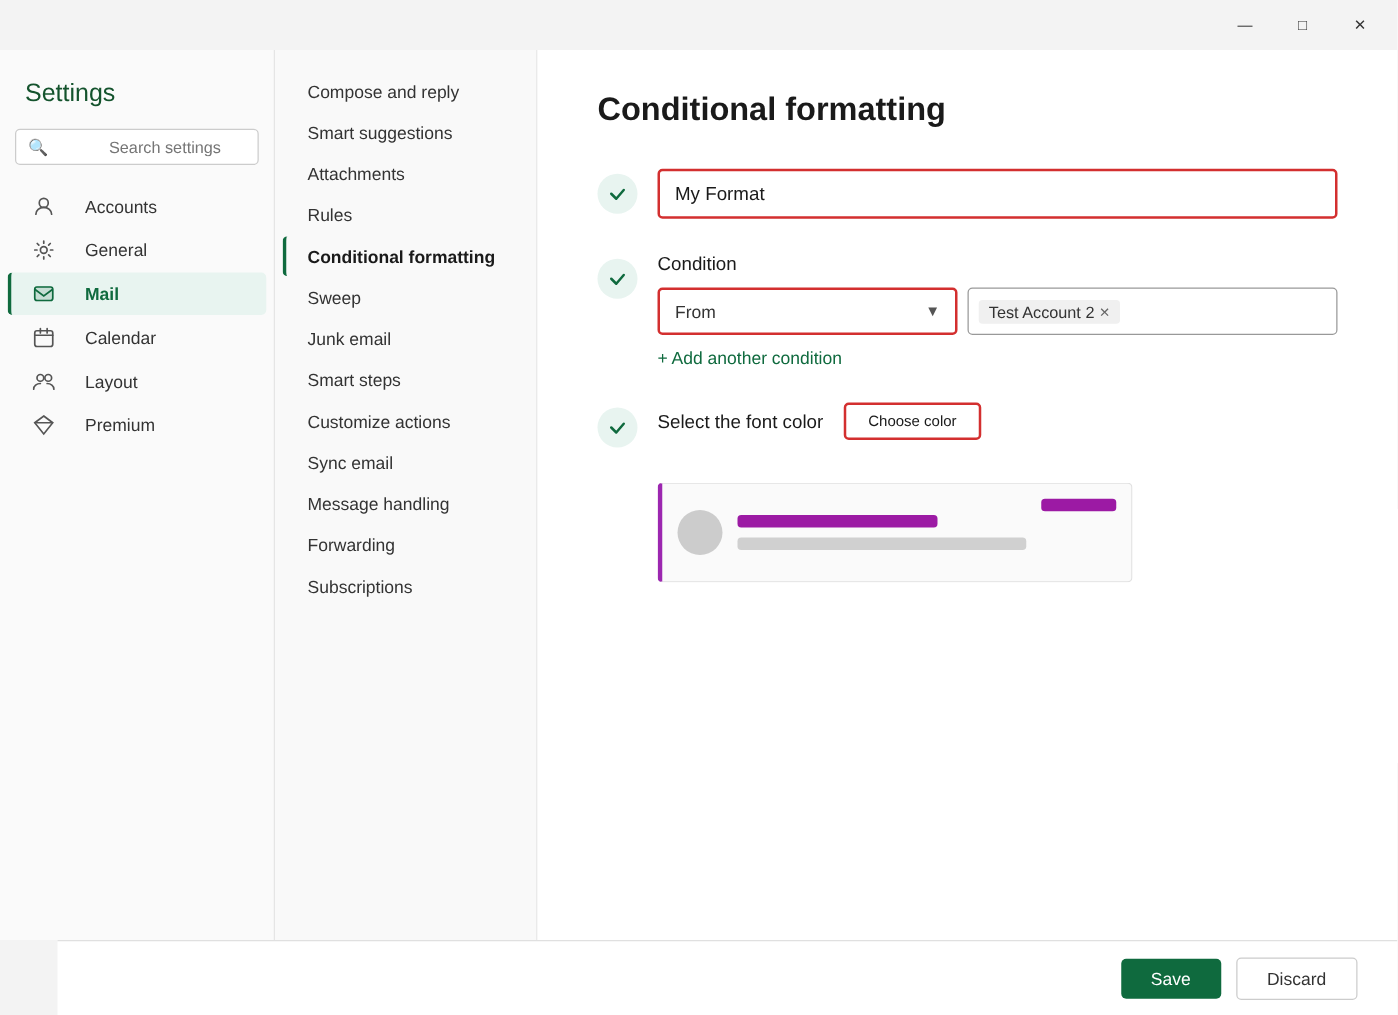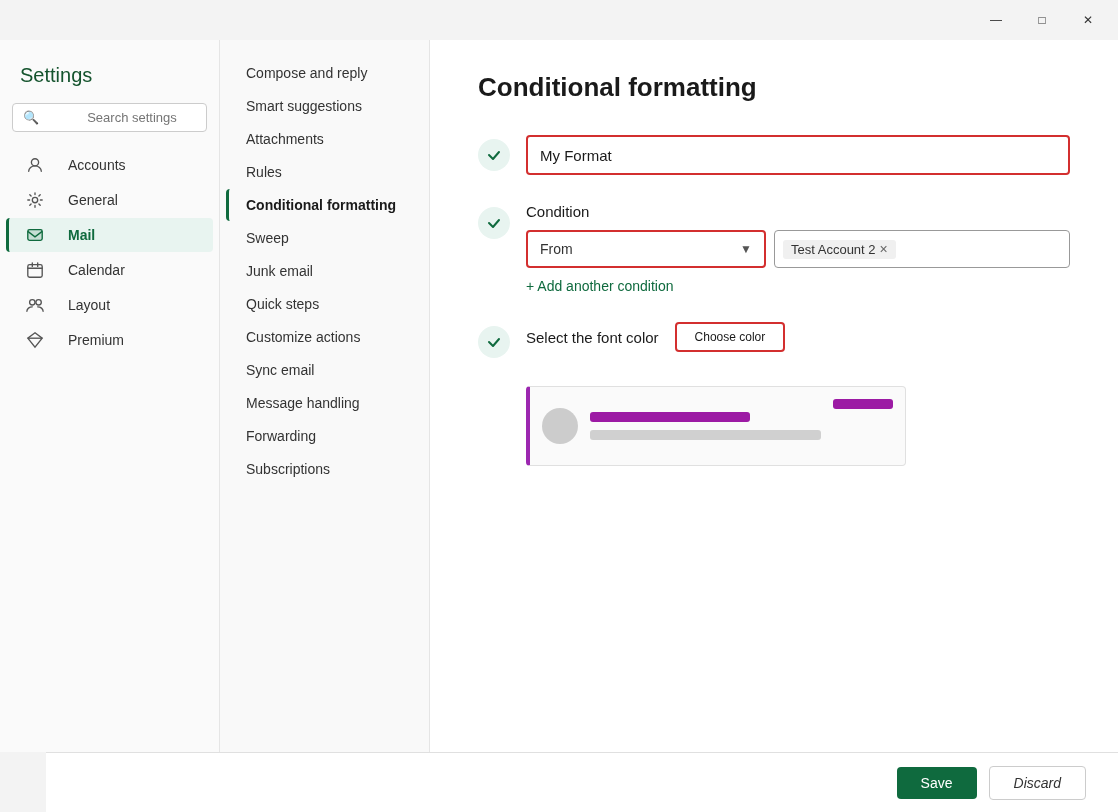--- a/index.html
+++ b/index.html
@@ -342,21 +342,20 @@
       cursor: pointer;
     }
     .btn-discard {
       background: white;
       color: #333;
       border: 1px solid #ccc;
       border-radius: 4px;
       padding: 8px 24px;
       font-size: 14px;
       cursor: pointer;
-      font-style: italic;
     }
   </style>
 </head>
 <body>
 
 <div class="titlebar">
   <button class="titlebar-btn">—</button>
   <button class="titlebar-btn">□</button>
   <button class="titlebar-btn close">✕</button>
 </div>
@@ -430,21 +429,21 @@
   </div>
 
   <div class="middle-nav">
     <div class="middle-nav-item">Compose and reply</div>
     <div class="middle-nav-item">Smart suggestions</div>
     <div class="middle-nav-item">Attachments</div>
     <div class="middle-nav-item">Rules</div>
     <div class="middle-nav-item active">Conditional formatting</div>
     <div class="middle-nav-item">Sweep</div>
     <div class="middle-nav-item">Junk email</div>
-    <div class="middle-nav-item">Quick steps</div>
+    <div class="middle-nav-item">Smart steps</div>
     <div class="middle-nav-item">Customize actions</div>
     <div class="middle-nav-item">Sync email</div>
     <div class="middle-nav-item">Message handling</div>
     <div class="middle-nav-item">Forwarding</div>
     <div class="middle-nav-item">Subscriptions</div>
   </div>
 
   <div class="main-content">
     <div class="page-title">Conditional formatting</div>
 

